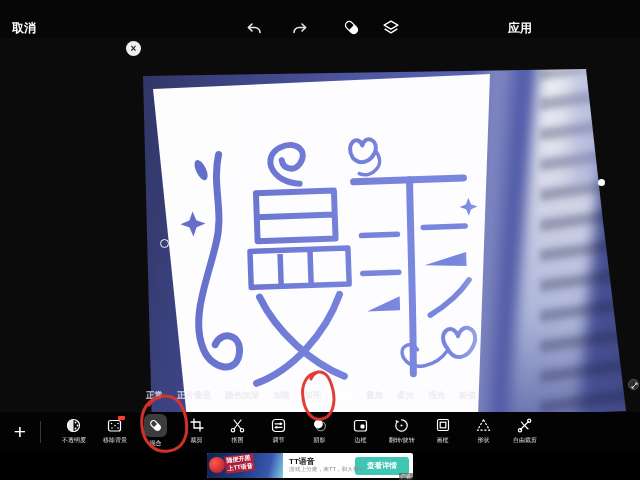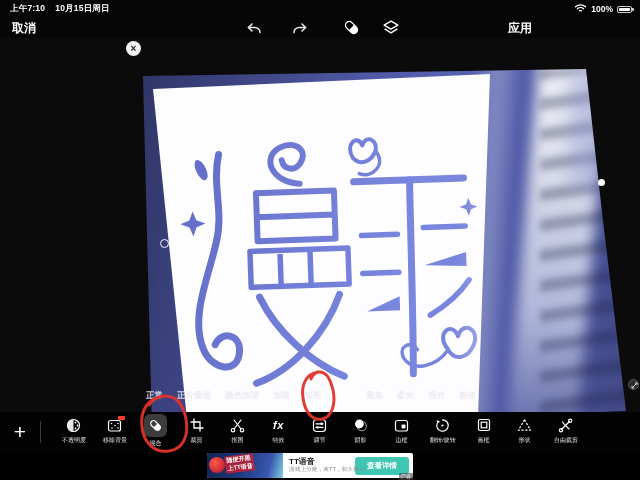--- a/index.html
+++ b/index.html
@@ -76,37 +76,20 @@
   .ad-badge{position:absolute;right:0;bottom:-2px;font-size:5px;color:#f0f0f0;background:rgba(70,70,70,.6);padding:0 2px;border-radius:1px;line-height:1.5;}
 
   
   .annotations{position:absolute;left:0;top:0;width:640px;height:480px;z-index:30;pointer-events:none;}
 </style>
 </head>
 <body>
 
 <div class="screen">
 
-  <div class="status-bar">
-    <div class="status-left">
-      <span>上午7:10</span>
-      <span>10月15日周日</span>
-    </div>
-    <div class="status-right">
-      <span>
-        <svg width="13" height="10" viewBox="0 0 14 11" fill="none" stroke="#fff" stroke-width="1.4" stroke-linecap="round">
-          <path d="M1.5 4.2 a8 8 0 0 1 11 0"></path>
-            <path d="M3.6 6.4 a5 5 0 0 1 6.8 0"></path>
-            <path d="M5.7 8.5 a2.3 2.3 0 0 1 2.6 0"></path>
-        </svg>
-      </span>
-      <span>100%</span>
-      <span class="batt"></span>
-    </div>
-  </div>
 
   <div class="edit-bar">
     <span class="cancel-btn">取消</span>
     <span class="topicon" style="left:244px">
       <svg width="18" height="17" viewBox="0 0 18 17" fill="none" stroke="#e8e8e8" stroke-width="1.6" stroke-linecap="round" stroke-linejoin="round">
         <path d="M16 13.5 a5 5 0 0 0 -5 -5 H4.5"></path>
           <path d="M8 5 L4.5 8.5 L8 12"></path>
       </svg>
     </span>
     <span class="topicon" style="left:292px">
@@ -258,24 +241,20 @@
           <svg width="15" height="15" viewBox="0 0 15 15" fill="none" stroke="#fff" stroke-width="1.2" stroke-linecap="round">
             <path d="M4 2 L11 11"></path>
               <path d="M11 2 L4 11"></path>
             <circle cx="3" cy="12.2" r="1.7"></circle>
               <circle cx="12" cy="12.2" r="1.7"></circle>
           </svg>
         </span>
         <span class="tlabel">抠图</span>
       </div>
 
-      <div class="titem">
-        <span class="ticon fx-glyph">fx</span>
-        <span class="tlabel">特效</span>
-      </div>
 
       <div class="titem">
         <span class="ticon">
           <svg width="15" height="15" viewBox="0 0 15 15" fill="none" stroke="#fff" stroke-width="1.2" stroke-linecap="round">
             <rect x="1.5" y="1.5" width="12" height="12" rx="3"></rect>
             <path d="M4 5.8 h7 M4 9.4 h7"></path>
             <circle cx="9.6" cy="5.8" r="1.2" fill="#fff" stroke="none"></circle>
               <circle cx="5.4" cy="9.4" r="1.2" fill="#fff" stroke="none"></circle>
           </svg>
         </span>

